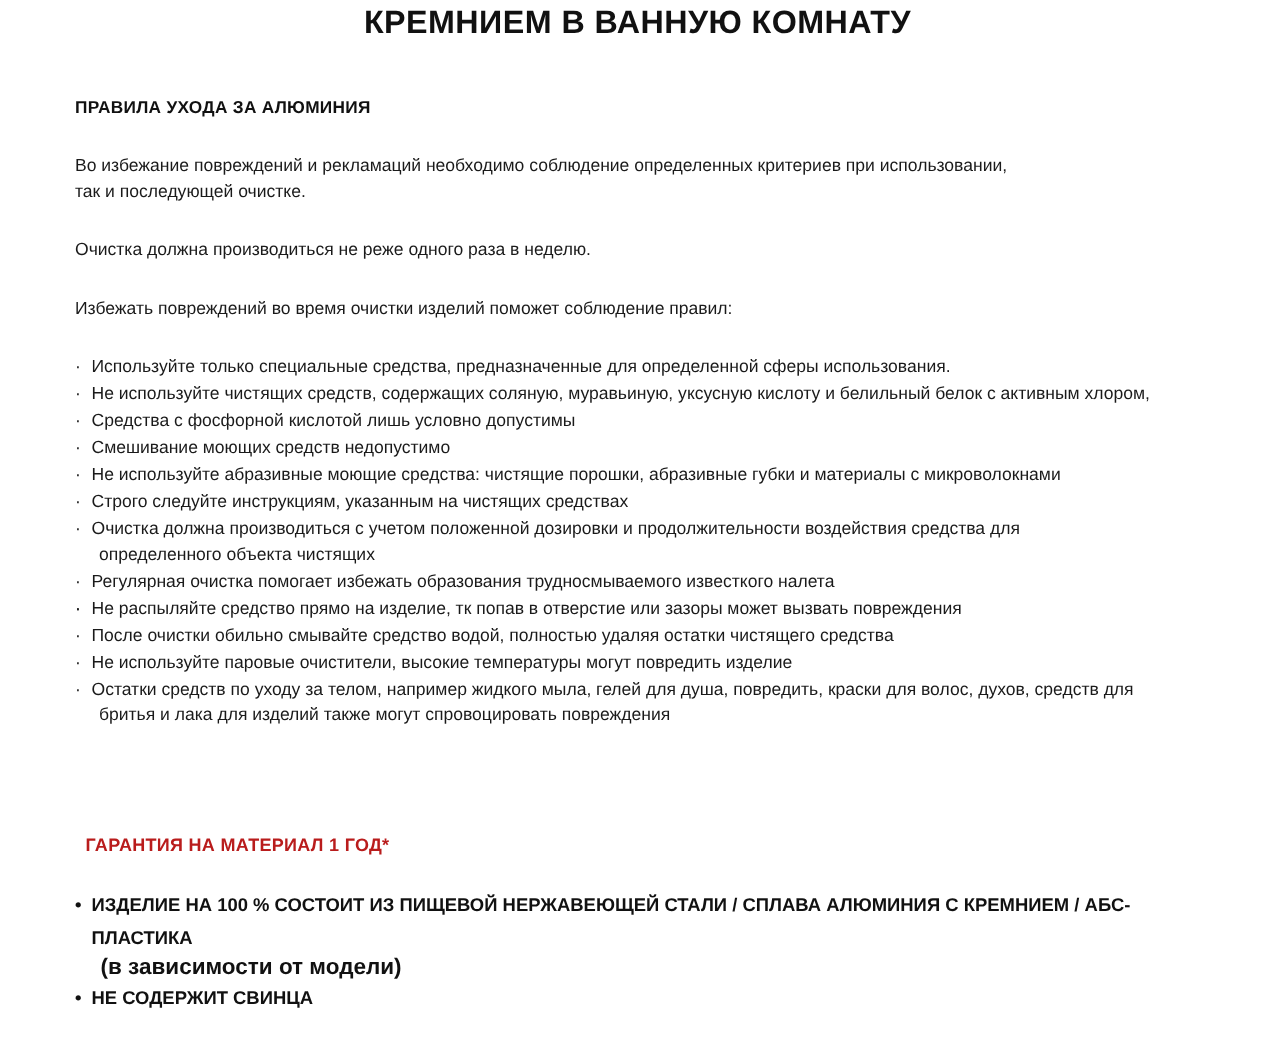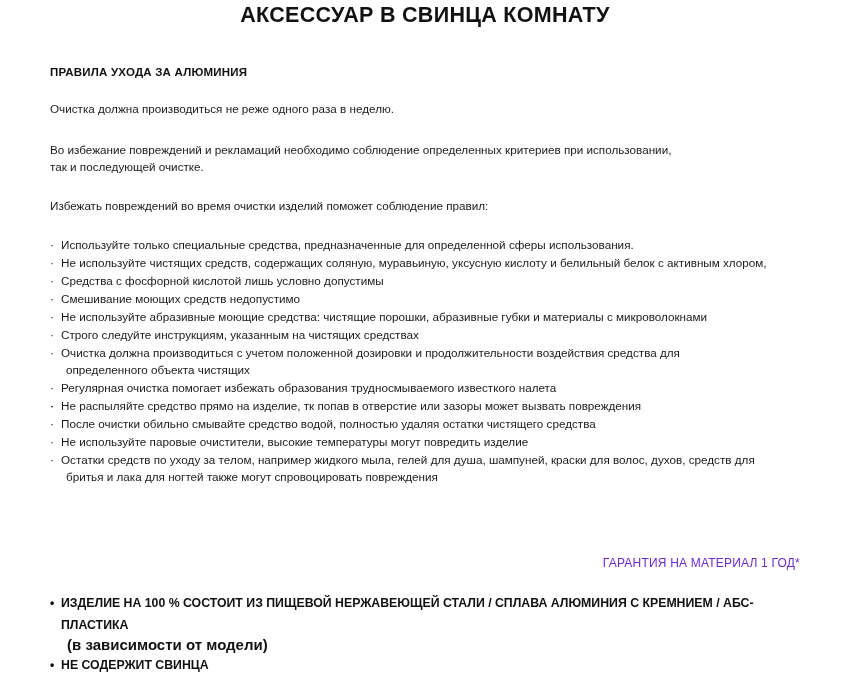--- a/index.html
+++ b/index.html
@@ -71,26 +71,25 @@
     top: 0;
     font-size: 11.7px;
     line-height: 17px;
   }
   .bullets li .cont {
     display: block;
     padding-left: 5px;
   }
   .guarantee-heading {
     font-size: 12px;
-    font-weight: normal;
+    font-weight: bold;
     letter-spacing: 0.2px;
     margin: 0;
     padding: 70px 0 0 7px;
-    color: #6d28d9;
-    text-align: right;
+    color: #b91c1c;
   }
   .guarantee-list {
     list-style: none;
     margin: 0;
     padding: 22px 0 0 0;
   }
   .guarantee-list li {
     position: relative;
     font-size: 12.3px;
     font-weight: bold;
@@ -111,34 +110,34 @@
     font-weight: bold;
     line-height: 18px;
     padding-left: 6px;
   }
 </style>
 </head>
 <body>
 
 <div class="page">
 
-  <h1 class="doc-title">АКСЕССУАР В СВИНЦА КОМНАТУ</h1>
+  <h1 class="doc-title">КРЕМНИЕМ В ВАННУЮ КОМНАТУ</h1>
 
   <h2 class="section-heading">ПРАВИЛА УХОДА ЗА АЛЮМИНИЯ</h2>
-
-  <div class="para-block tight">
-    <p class="para">Очистка должна производиться не реже одного раза в неделю.</p>
-  </div>
 
   <div class="para-block">
     <p class="para">Во избежание повреждений и рекламаций необходимо соблюдение определенных критериев при использовании,</p>
     <p class="para">так и последующей очистке.</p>
   </div>
 
   <div class="para-block tight">
+    <p class="para">Очистка должна производиться не реже одного раза в неделю.</p>
+  </div>
+
+  <div class="para-block tight">
     <p class="para">Избежать повреждений во время очистки изделий поможет соблюдение правил:</p>
   </div>
 
   <ul class="bullets">
     <li>
       <span class="dot">·</span>
       <span>Используйте только специальные средства, предназначенные для определенной сферы использования.</span>
     </li>
     <li>
       <span class="dot">·</span>
@@ -179,22 +178,22 @@
     <li>
       <span class="dot">·</span>
       <span>После очистки обильно смывайте средство водой, полностью удаляя остатки чистящего средства</span>
     </li>
     <li>
       <span class="dot">·</span>
       <span>Не используйте паровые очистители, высокие температуры могут повредить изделие</span>
     </li>
     <li>
       <span class="dot">·</span>
-      <span>Остатки средств по уходу за телом, например жидкого мыла, гелей для душа, шампуней, краски для волос, духов, средств для</span>
-      <span class="cont">бритья и лака для ногтей также могут спровоцировать повреждения</span>
+      <span>Остатки средств по уходу за телом, например жидкого мыла, гелей для душа, повредить, краски для волос, духов, средств для</span>
+      <span class="cont">бритья и лака для изделий также могут спровоцировать повреждения</span>
     </li>
   </ul>
 
   <h2 class="guarantee-heading">ГАРАНТИЯ НА МАТЕРИАЛ 1 ГОД*</h2>
 
   <ul class="guarantee-list">
     <li>
       <span class="dot">•</span>
       <span>ИЗДЕЛИЕ НА 100 % СОСТОИТ ИЗ ПИЩЕВОЙ НЕРЖАВЕЮЩЕЙ СТАЛИ / СПЛАВА АЛЮМИНИЯ С КРЕМНИЕМ / АБС-ПЛАСТИКА</span>
       <span class="sub-note">(в зависимости от модели)</span>

